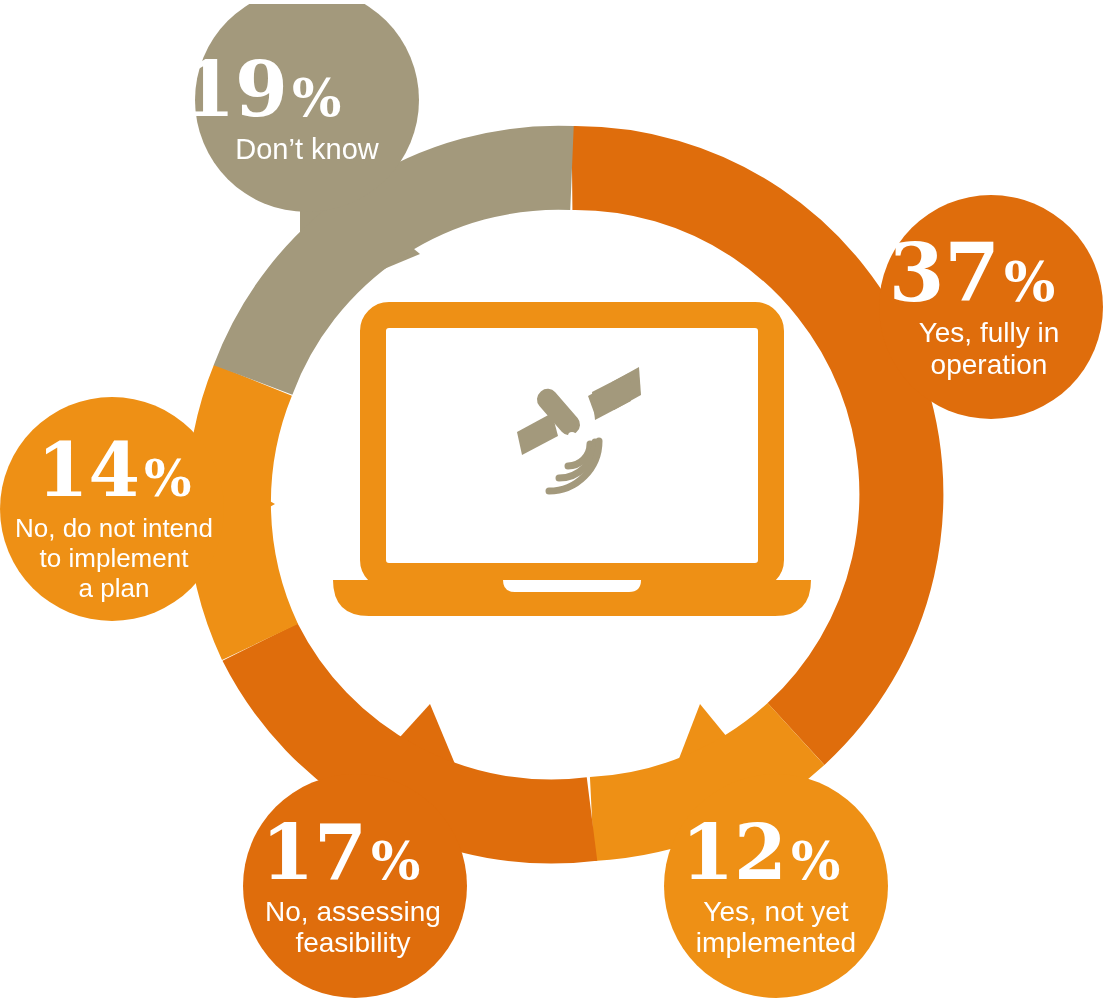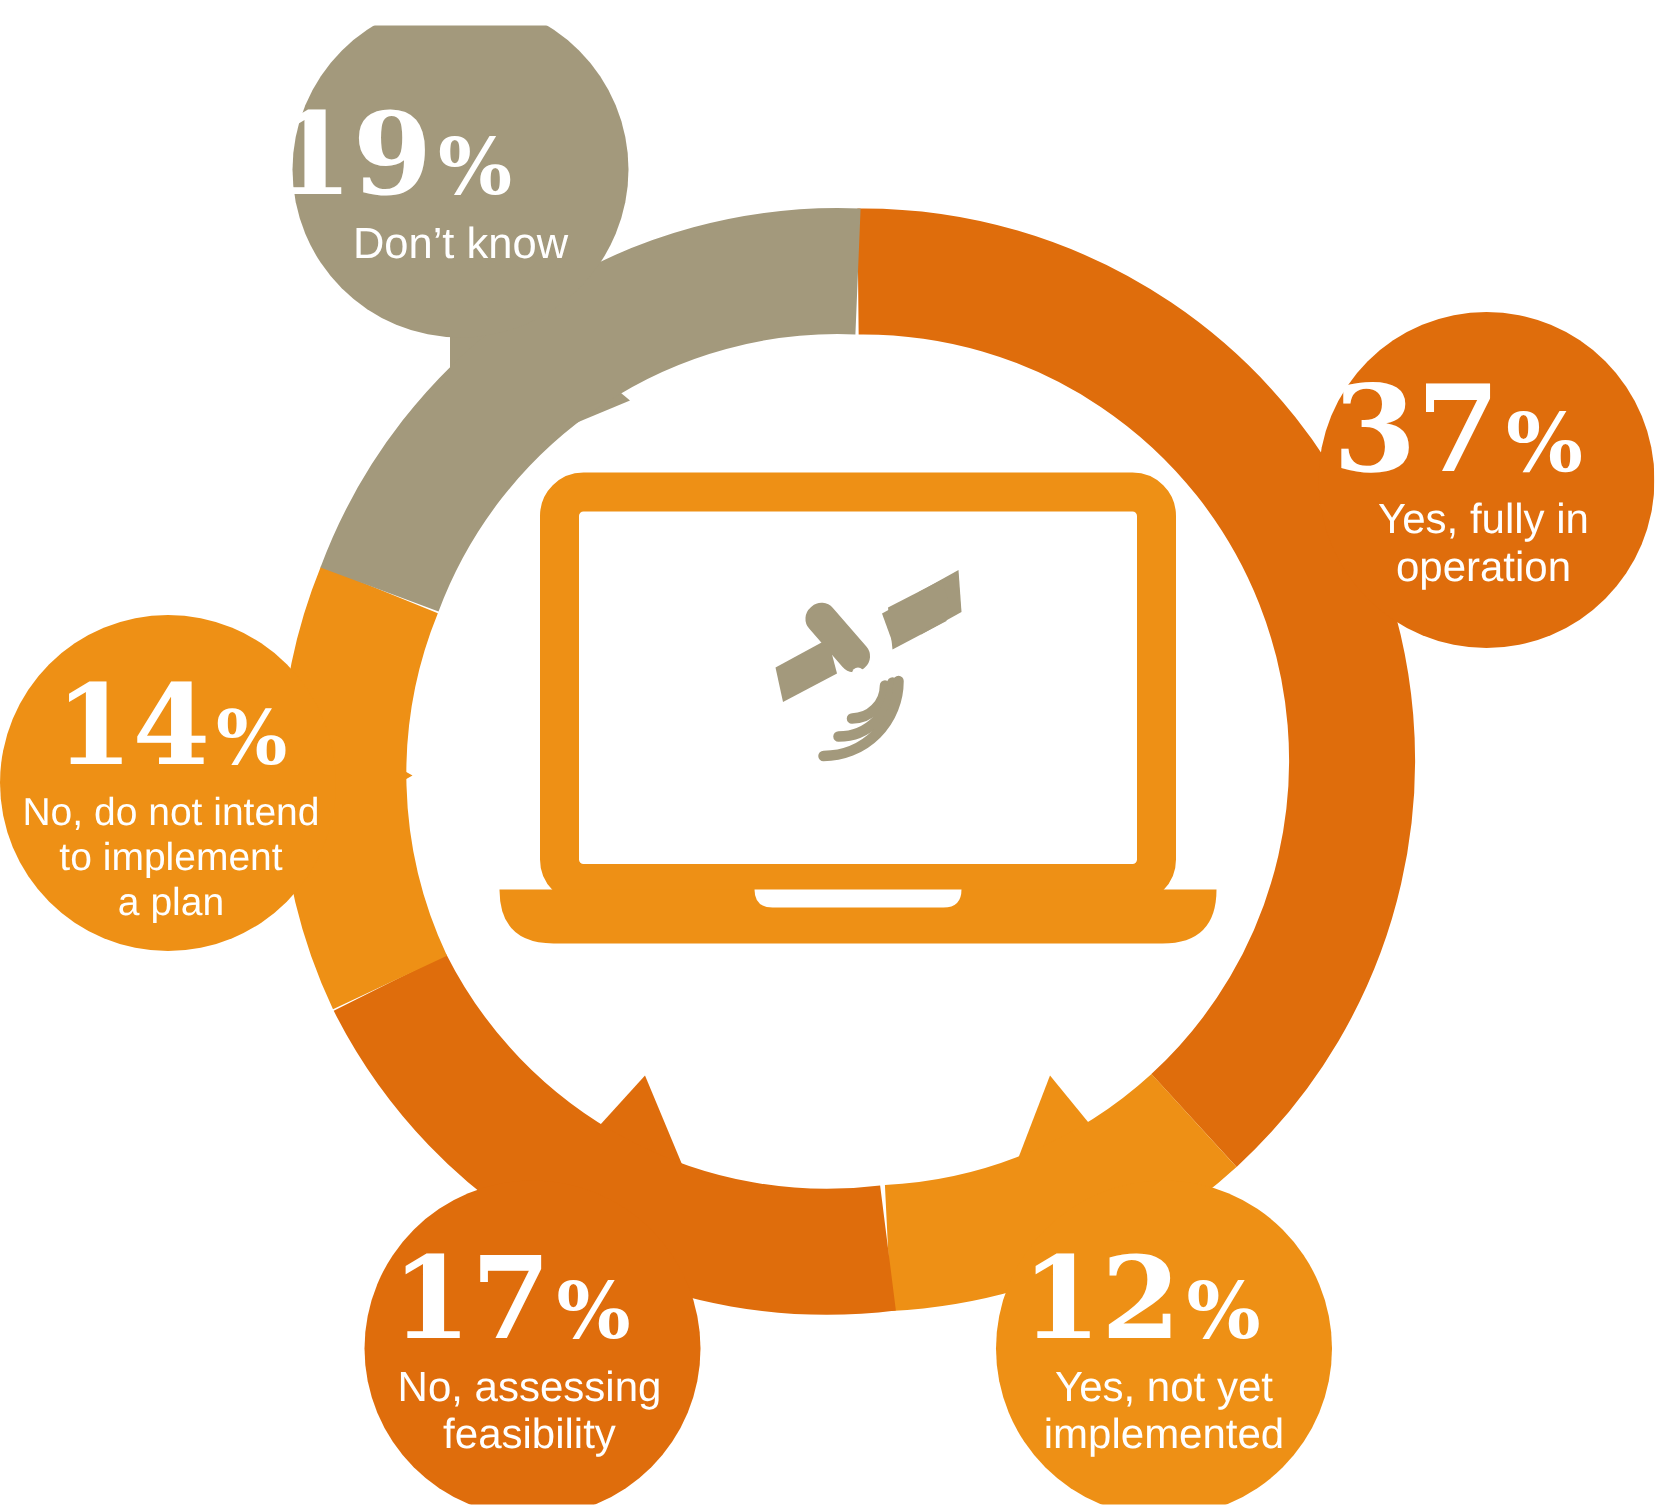--- a/index.html
+++ b/index.html
@@ -3,21 +3,21 @@
 <meta charset="utf-8">
 <style>
   html, body { margin:0; padding:0; }
   body {
     width:1103px; height:1003px;
     background:#ffffff;
     font-family:"Liberation Sans", sans-serif;
     overflow:hidden;
     position:relative;
   }
-  #stage { position:absolute; left:0; top:17px; width:1103px; height:817px; }
+  #stage { position:absolute; left:0; top:4px; width:1103px; height:817px; }
   svg#infographic { position:absolute; left:0; top:0; width:1103px; height:1003px; display:block; }
 
   .bubble-pct {
     font-family:"DejaVu Serif", serif;
     font-weight:bold;
     fill:#ffffff;
   }
   .bubble-pct-sign {
     font-family:"DejaVu Serif", serif;
     font-weight:bold;

